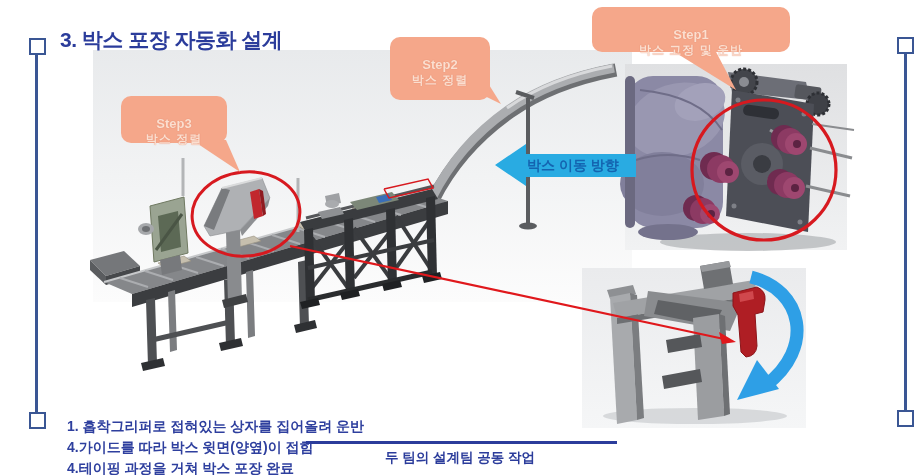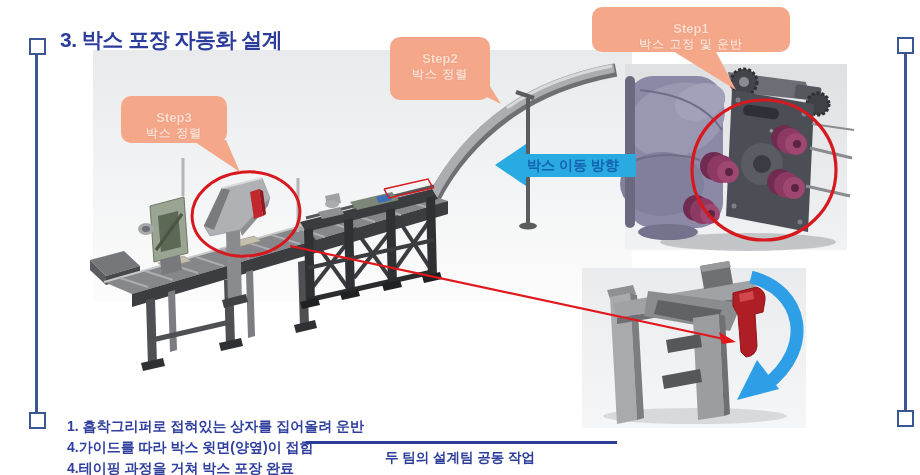--- a/index.html
+++ b/index.html
@@ -11,21 +11,21 @@
   .rail-line{position:absolute;width:3px;background:#3A5694;}
   .rail-sq{position:absolute;width:13px;height:13px;border:2px solid #3A5694;background:#fff;}
   
   #title{
     position:absolute;left:60px;top:26px;font-size:21px;font-weight:bold;
     color:#2B3C9B;letter-spacing:-0.5px;white-space:nowrap;
   }
   
   .bubble{
     position:absolute;background:#F5A78A;border-radius:10px;text-align:center;
-    color:#FBDFD0;font-weight:bold;line-height:1.25;padding-top:14px;box-sizing:border-box;
+    color:#FBDFD0;font-weight:bold;line-height:1.25;padding-top:20px;box-sizing:border-box;
     text-shadow:0 0 1px rgba(221,120,90,.9);
   }
   .bubble .l1{font-size:13px;}
   .bubble .l2{font-size:12px;letter-spacing:1px;}
   #bubble-step1{left:592px;top:7px;width:198px;height:45px;}
   #bubble-step2{left:390px;top:37px;width:100px;height:63px;}
   #bubble-step3{left:121px;top:96px;width:106px;height:47px;}
   
   #flow-label{
     position:absolute;left:527px;top:157px;width:108px;text-align:left;

